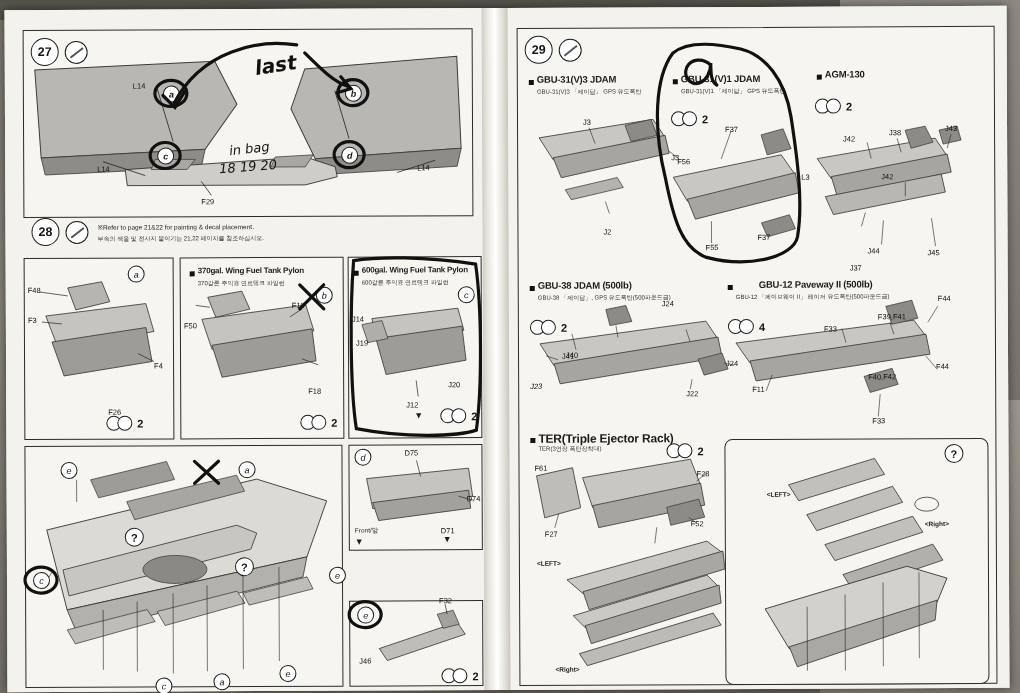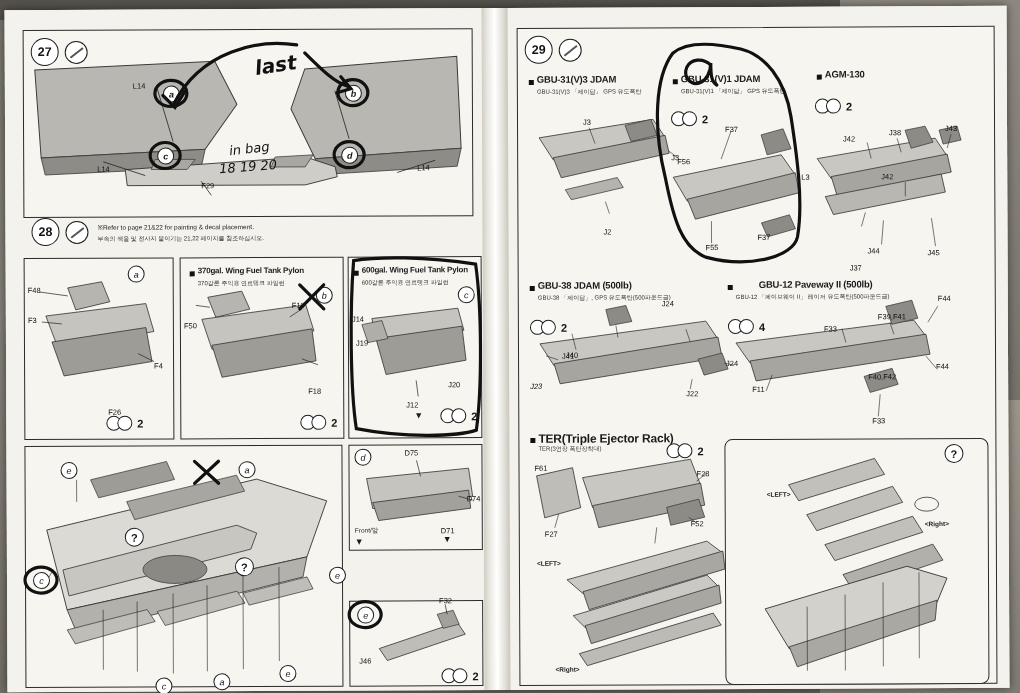--- a/index.html
+++ b/index.html
@@ -94,21 +94,21 @@
     <line x1="152" y1="78" x2="168" y2="132" stroke="#222" stroke-width=".8"></line>
     <line x1="330" y1="82" x2="344" y2="130" stroke="#222" stroke-width=".8"></line>
     <line x1="98" y1="152" x2="140" y2="166" stroke="#222" stroke-width=".8"></line>
     <line x1="430" y1="152" x2="392" y2="164" stroke="#222" stroke-width=".8"></line>
     <line x1="196" y1="172" x2="206" y2="186" stroke="#222" stroke-width=".8"></line>
   </svg>
 
   <div class="t part" style="left:128px;top:72px;">L14</div>
   <div class="t part" style="left:92px;top:155px;">L14</div>
   <div class="t part" style="left:412px;top:155px;">L14</div>
-  <div class="t part" style="left:196px;top:172px;text-align:right;">F29</div>
+  <div class="t part" style="left:196px;top:188px;text-align:right;">F29</div>
 
   <div class="cl" style="left:158px;top:76px;font-weight:bold;">a</div>
   <div class="cl" style="left:340px;top:76px;font-weight:bold;">b</div>
   <div class="cl" style="left:152px;top:138px;font-weight:bold;">c</div>
   <div class="cl" style="left:336px;top:138px;font-weight:bold;">d</div>
 
   <div class="step" style="left:26px;top:208px;">28</div>
   <div class="glue" style="left:60px;top:211px;"></div>
   <div class="t tiny" style="left:92px;top:213px;">※Refer to page 21&amp;22 for painting &amp; decal placement.</div>
   <div class="t ko" style="left:92px;top:225px;">부속의 색을 및 전사지 붙이기는 21,22 페이지를 참조하십시오.</div>

